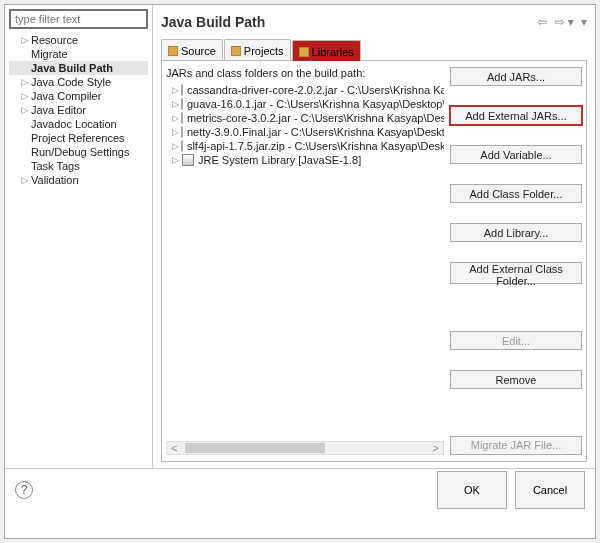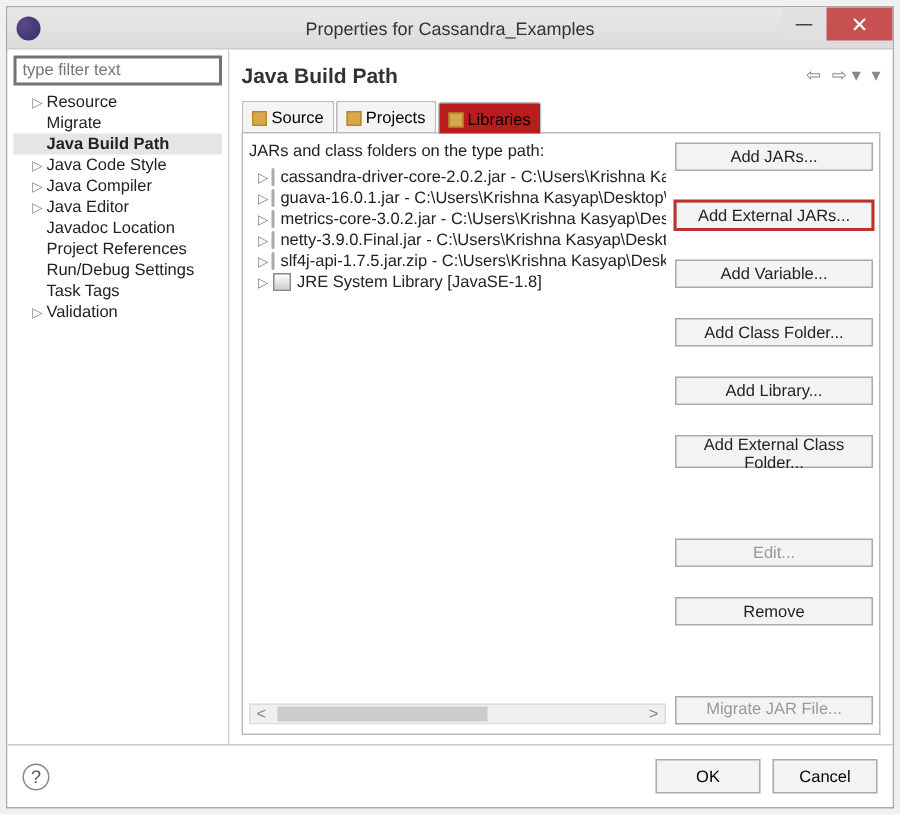--- a/index.html
+++ b/index.html
@@ -39,34 +39,26 @@
   .hscroll .thumb{ width:140px; height:10px; background:#ccc; margin-left:4px;}
   .hscroll .arrow{ margin-left:auto; padding:0 4px; color:#888;}
   .btncol { width:132px; margin-left:6px; display:flex; flex-direction:column; gap:20px;}
   .wbtn { width:100%; height:22px; border:1px solid #aaa; background:#f3f3f3; color:#222; cursor:default; text-align:center; padding:0;}
   .wbtn:disabled { color:#999; }
   .wbtn.hl { outline:2px solid #c03030; outline-offset:-1px;}
   .btngap { height:8px; }
   .footer { height:42px; border-top:1px solid #ccc; display:flex; align-items:center; padding:0 10px; background:#fff;}
   .help { width:18px; height:18px; border:1px solid #888; border-radius:50%; color:#555; text-align:center; line-height:16px; font-size:12px;}
   .footer .spacer{flex:1;}
-  .footer .fbtn { width:70px; height:23px; border:1px solid #aaa; background:#f3f3f3; margin-left:8px;}
+  .footer .fbtn { width:70px; height:38px; border:1px solid #aaa; background:#f3f3f3; margin-left:8px;}
 </style>
 </head>
 <body>
 
 <div class="window">
-  <div class="titlebar">
-    <div class="titlebar-icon"></div>
-    <div class="titlebar-text">Properties for Cassandra_Examples</div>
-    <div class="titlebtns">
-      <div class="tbtn tbtn-min">—</div>
-      <div class="tbtn tbtn-close">✕</div>
-    </div>
-  </div>
 
   <div class="body">
     <div class="leftpanel">
       <input class="filterbox" placeholder="type filter text" style="">
       <div class="tree" id="tree">
           <div class="tree-item">
             <span class="tw">▷</span>
             <span>Resource</span>
           </div>
           <div class="tree-item">
@@ -123,21 +115,21 @@
       </div>
 
       <div class="tabs" id="tabs">
           <div class="tab"><span class="tab-ic"></span>Source</div>
           <div class="tab"><span class="tab-ic"></span>Projects</div>
           <div class="tab active"><span class="tab-ic"></span>Libraries</div>
         </div>
 
       <div class="tabbody">
         <div class="listarea">
-          <div class="listlabel">JARs and class folders on the type path:</div>
+          <div class="listlabel">JARs and class folders on the build path:</div>
           <div class="jarlist" id="jarlist">
               <div class="jar-item">
                 <span class="tw2">▷</span>
                 <span class="jar-ic"></span>
                 <span>cassandra-driver-core-2.0.2.jar - C:\Users\Krishna Kasya</span>
               </div>
               <div class="jar-item">
                 <span class="tw2">▷</span>
                 <span class="jar-ic"></span>
                 <span>guava-16.0.1.jar - C:\Users\Krishna Kasyap\Desktop\jar</span>

